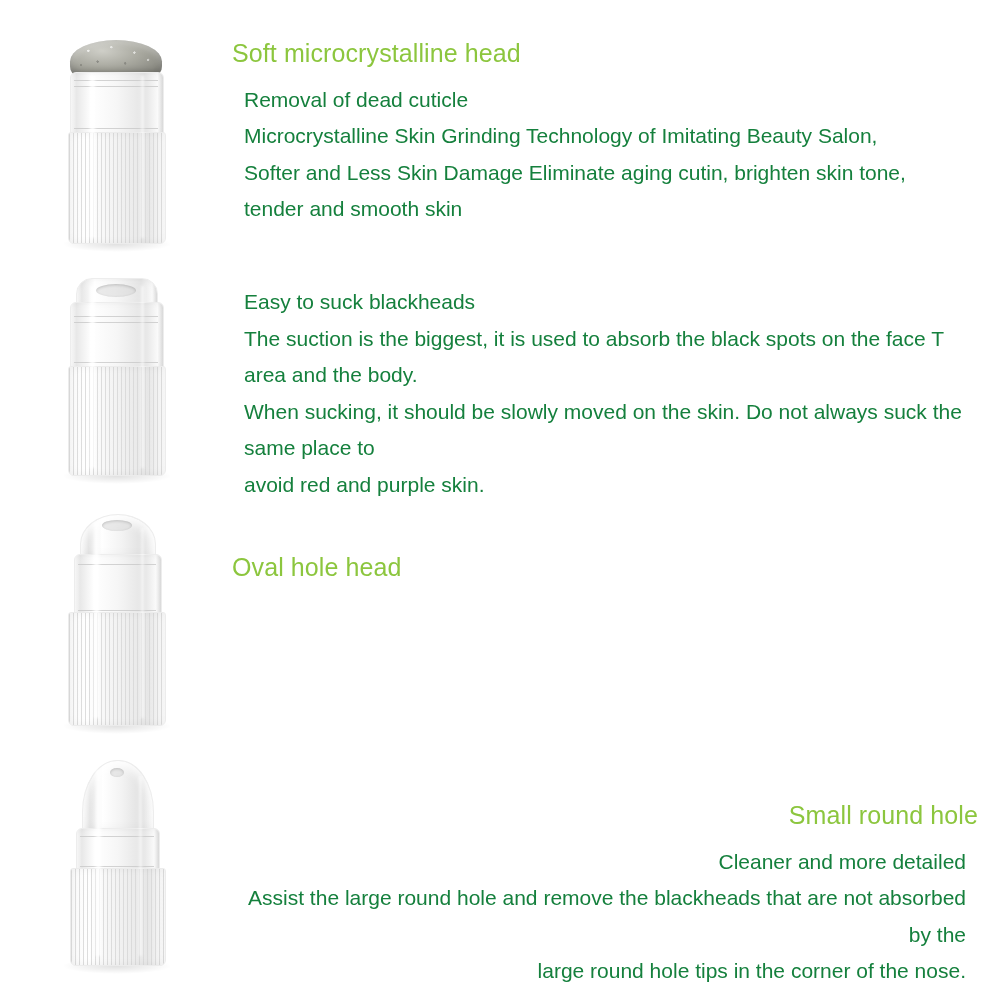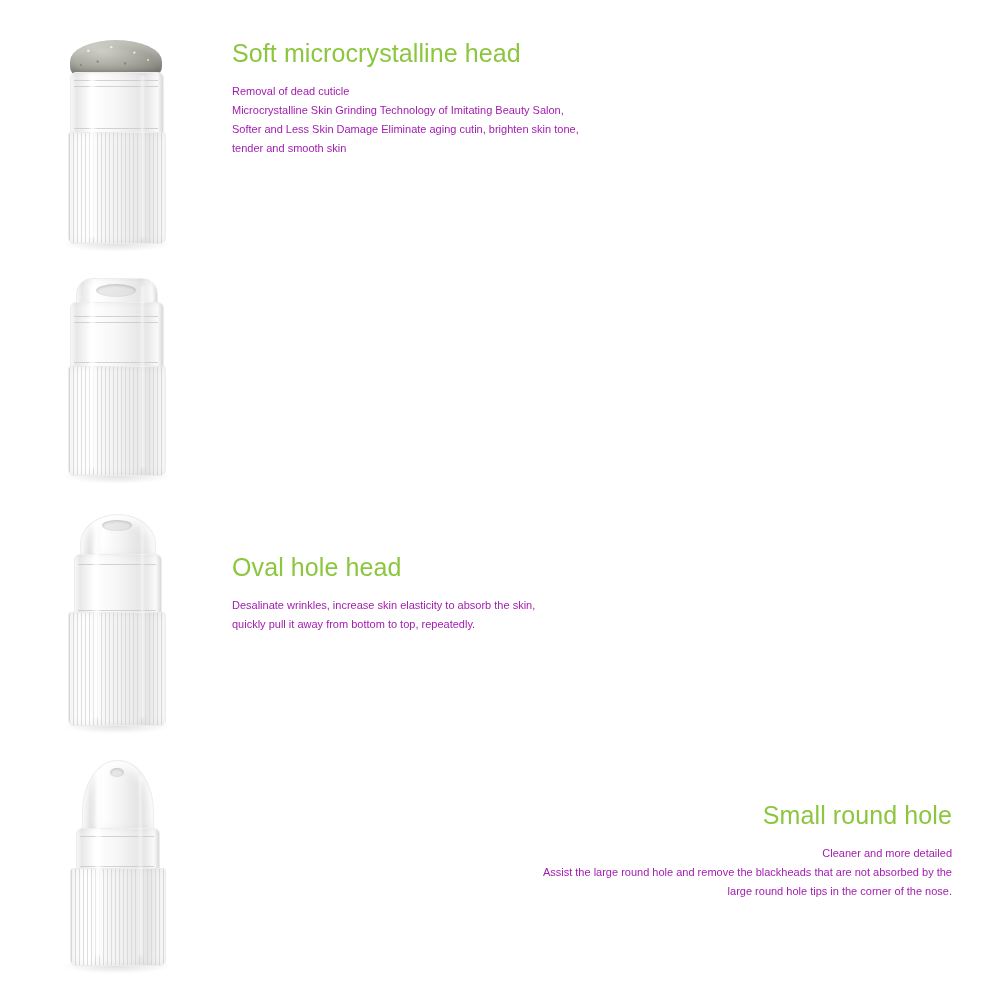--- a/index.html
+++ b/index.html
@@ -26,35 +26,35 @@
     display: flex;
     flex-direction: row;
   }
   .img-col {
     width: 232px;
     flex: 0 0 232px;
     position: relative;
   }
   .text-col {
     flex: 1 1 auto;
-    padding-right: 48px;
+    padding-right: 22px;
   }
   .head-title {
     color: #8cc63e;
     font-size: 25px;
     font-weight: 400;
     letter-spacing: .1px;
     margin: 0 0 14px 0;
     line-height: 1.1;
   }
   .head-desc {
-    font-size: 11px;
+    font-size: 21px;
     line-height: 1.74;
-    color: #a21caf;
-    margin: 0;
+    color: #15803d;
+    margin: 12px;
     white-space: pre-line;
   }
 
   
   .nozzle {
     position: absolute;
     left: 66px;
   }
 
   
@@ -179,41 +179,43 @@
         <div class="body-cap" style="left:4px; top:30px; width:92px; height:66px;"></div>
         <div class="ring" style="left:8px; top:44px; width:84px;"></div>
         <div class="ring" style="left:8px; top:50px; width:84px;"></div>
         <div class="ring" style="left:8px; top:90px; width:84px;"></div>
         <div class="ribbed" style="left:2px; top:94px; width:96px; height:108px;"></div>
         <div class="shine" style="left:22px; top:14px; width:9px; height:182px;"></div>
         <div class="shine" style="left:74px; top:14px; width:5px; height:182px; opacity:.7;"></div>
       </div>
     </div>
     <div class="text-col">
+      <p class="head-desc">Easy to suck blackheads
+The suction is the biggest, it is used to absorb the black spots on the face T area and the body.
+When sucking, it should be slowly moved on the skin. Do not always suck the same place to
+avoid red and purple skin.</p>
     </div>
   </div>
 
   <div class="section" style="top:500px;justify-content:center;">
     <div class="img-col">
       <div class="nozzle" style="top:0;">
         <div class="shadow-base" style="left:-4px; top:218px; width:110px; height:16px;"></div>
         <div class="dome" style="left:14px; top:14px; width:74px; height:46px; border-radius:38px 38px 6px 6px / 30px 30px 6px 6px;"></div>
         <div class="hole-oval" style="left:36px; top:20px; width:30px; height:11px;"></div>
         <div class="body-cap" style="left:8px; top:54px; width:86px; height:62px;"></div>
         <div class="ring" style="left:12px; top:64px; width:78px;"></div>
         <div class="ring" style="left:12px; top:110px; width:78px;"></div>
         <div class="ribbed" style="left:2px; top:112px; width:96px; height:112px;"></div>
         <div class="shine" style="left:26px; top:22px; width:9px; height:196px;"></div>
         <div class="shine" style="left:74px; top:28px; width:5px; height:190px; opacity:.7;"></div>
       </div>
     </div>
     <div class="text-col" style="padding-top:54px;">
       <h2 class="head-title">Oval hole head</h2>
-      <p class="head-desc">Desalinate wrinkles, increase skin elasticity to absorb the skin,
-quickly pull it away from bottom to top, repeatedly.</p>
     </div>
   </div>
 
   <div class="section" style="top:752px;">
     <div class="img-col">
       <div class="nozzle" style="top:0;">
         <div class="shadow-base" style="left:-4px; top:206px; width:110px; height:16px;"></div>
         <div class="dome" style="left:16px; top:8px; width:70px; height:74px; border-radius:35px 35px 8px 8px / 52px 52px 8px 8px;"></div>
         <div class="hole-oval" style="left:44px; top:16px; width:14px; height:9px;"></div>
         <div class="body-cap" style="left:10px; top:76px; width:82px; height:44px;"></div>

